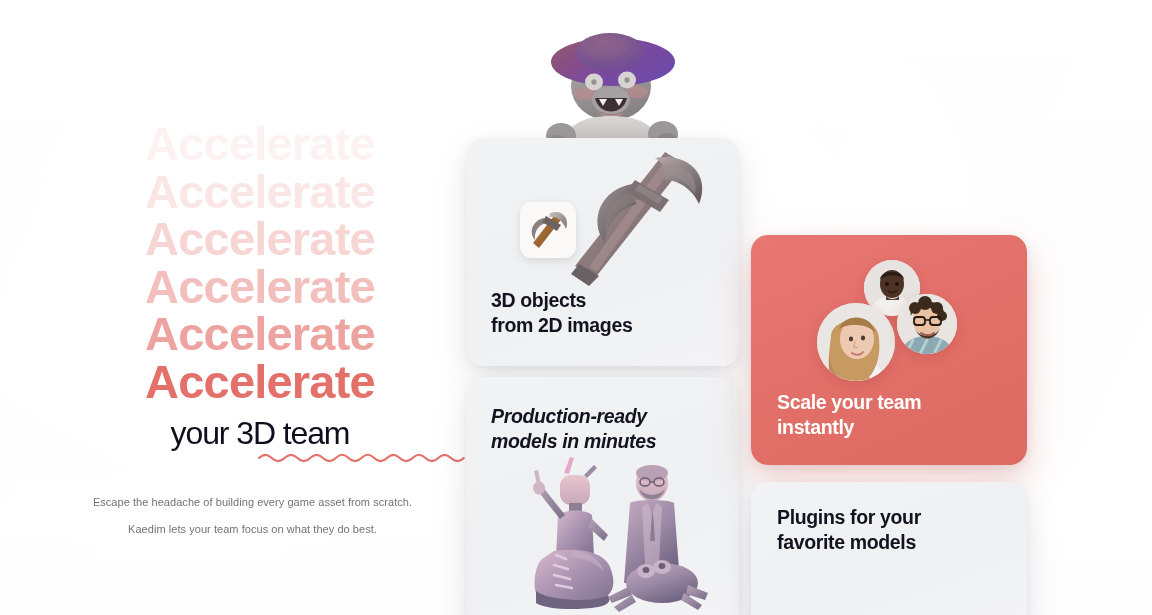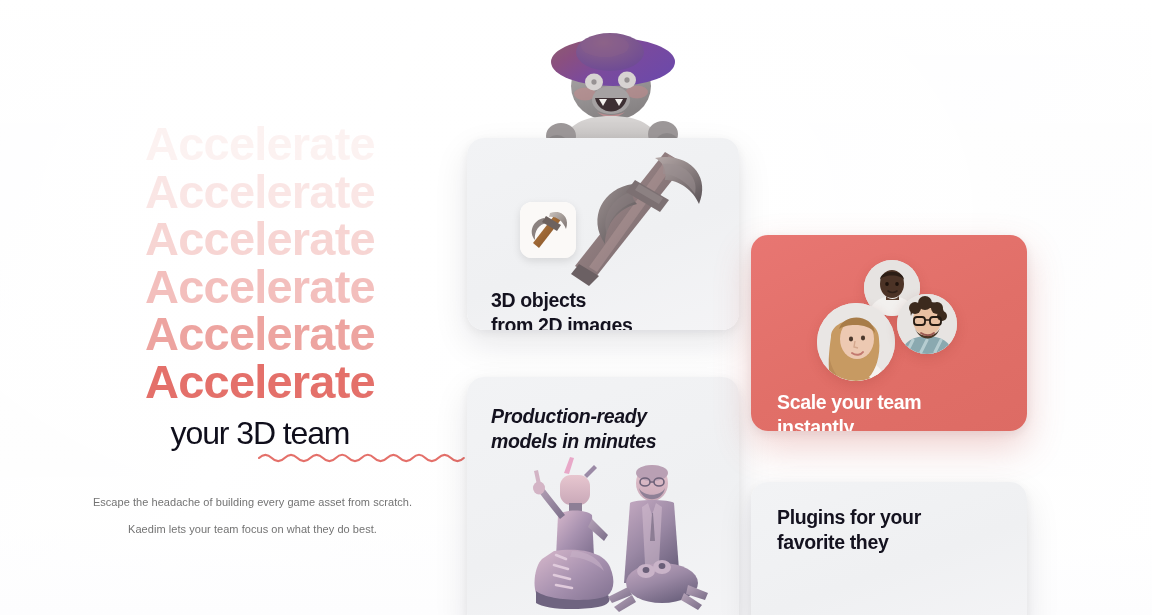--- a/index.html
+++ b/index.html
@@ -95,38 +95,38 @@
     font-size:19.5px;
     line-height:25px;
     font-weight:700;
     letter-spacing:-.35px;
     color:#14121f;
     white-space:pre-line;
   }
   .card.coral .card-title{ color:#ffffff; }
 
   
-  #card-objects{ left:467px; top:138px; width:272px; height:192px; }
+  #card-objects{ left:467px; top:138px; width:272px; height:228px; }
   #card-objects .card-title{ left:24px; top:150px; }
   #axe-art{ position:absolute; left:50px; top:8px; width:212px; height:140px; }
   #axe-thumb{
     position:absolute; left:53px; top:64px; width:56px; height:56px;
     background:linear-gradient(150deg,#ffffff,#f6f4f2);
     border-radius:12px;
     box-shadow:0 3px 9px rgba(0,0,0,.11);
     overflow:hidden;
   }
 
   
   #card-production{ left:467px; top:377px; width:272px; height:252px; }
   #card-production .card-title{ left:24px; top:27px;font-style:italic; }
   #model-art{ position:absolute; left:45px; top:78px; width:215px; height:160px; }
 
   
-  #card-team{ left:751px; top:235px; width:276px; height:196px; }
+  #card-team{ left:751px; top:235px; width:276px; height:230px; }
   #card-team .card-title{ left:26px; top:155px; }
   .avatar{
     position:absolute;
     border-radius:50%;
     overflow:hidden;
     background:#e9e7e6;
     box-shadow:0 4px 12px rgba(140,45,40,.18);
   }
   #avatar-top{ left:113px; top:25px; width:56px; height:56px; }
   #avatar-left{ left:66px; top:68px; width:78px; height:78px; }
@@ -397,14 +397,14 @@
       <path d="M24 39 C 28 42 34 42 37 39" stroke="#9a5a52" stroke-width="1.8" fill="none" stroke-linecap="round"></path>
     </svg>
   </div>
 
   <div class="card-title">Scale your team
 instantly</div>
 </div>
 
 <div class="card light" id="card-plugins">
   <div class="card-title">Plugins for your
-favorite they</div>
+favorite models</div>
 </div>
 
 </body></html>

